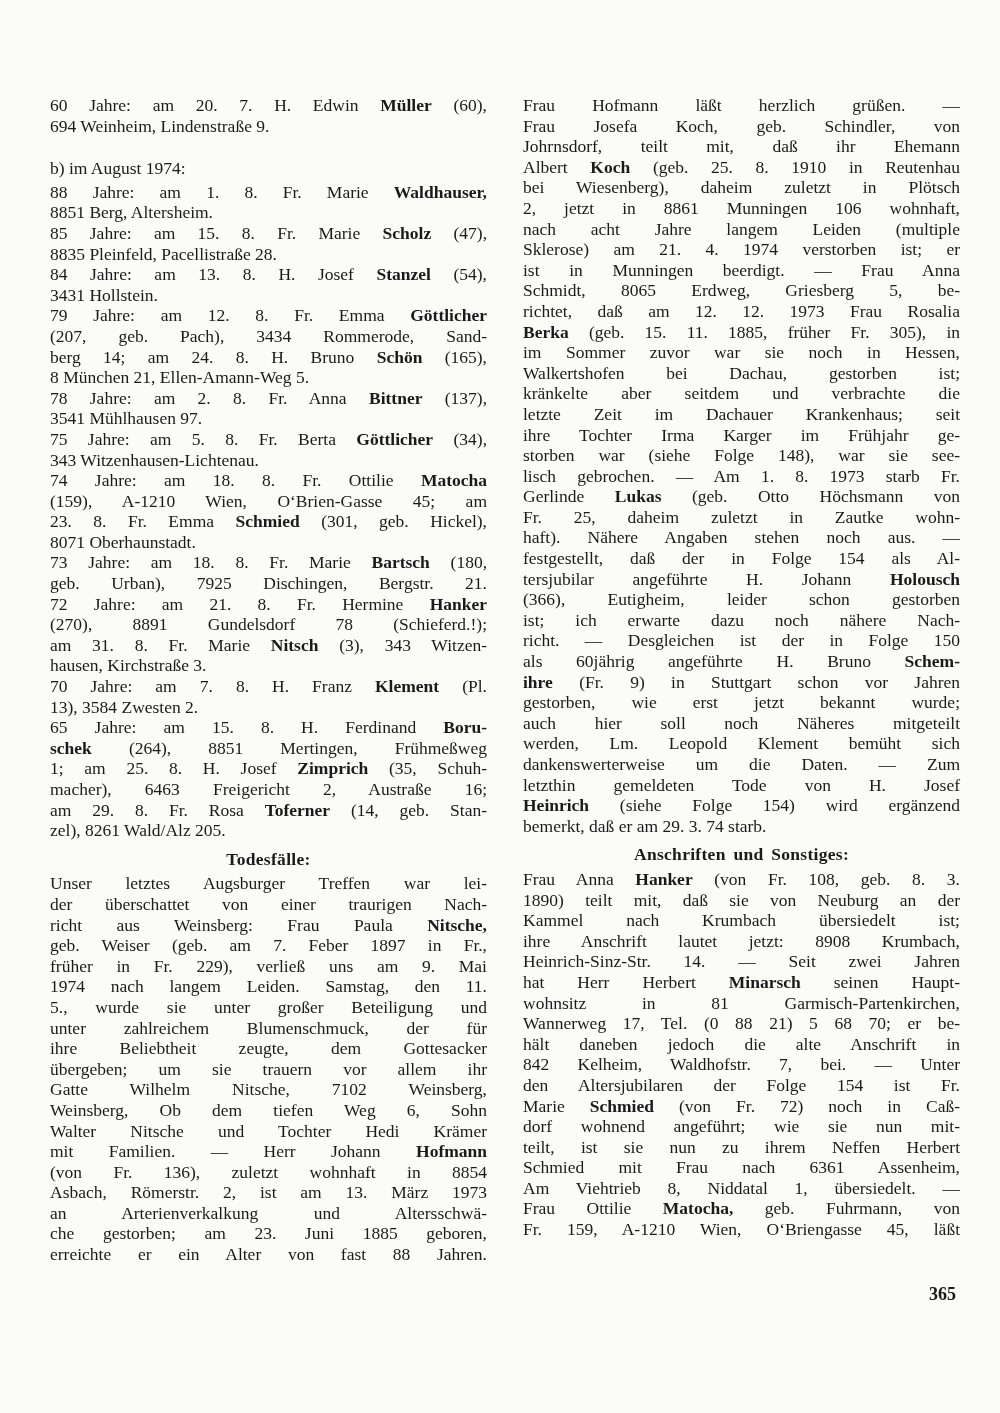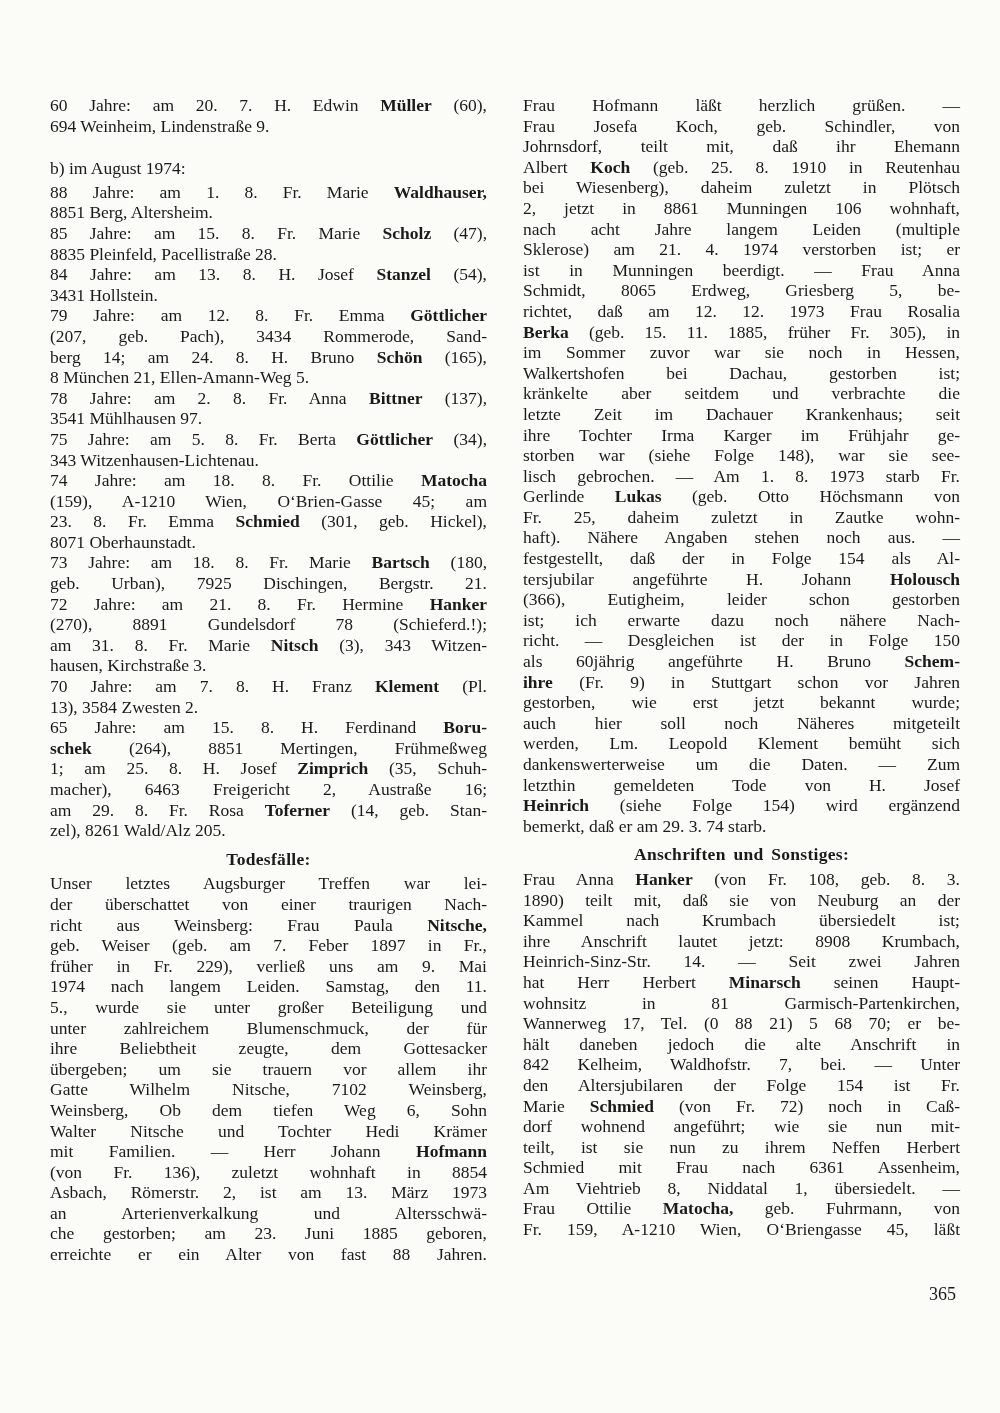--- a/index.html
+++ b/index.html
@@ -20,21 +20,21 @@
   .col { width:444px; font-size:17.5px; line-height:20.6px; }
   .line { min-height:20.6px; }
   .line.j { text-align:justify; text-align-last:justify; }
   .b { font-weight:700; }
   .block.subhead { margin:22px 0 3px; }
   .block.heading { margin:8px 0 4px; }
   .block.heading .line { font-weight:700; letter-spacing:0.3px; word-spacing:3px;text-align:center; }
   .pagenum {
     position:absolute;
     top:1284px; right:44px;
-    font-size:18px; font-weight:400;
+    font-size:18px; font-weight:700;
   }
 </style>
 </head>
 <body>
 
 <div class="page">
   <div class="cols">
     <div class="col" id="col-left">
         <div class="block para">
           <div class="line j"><span>60 Jahre: am 20. 7. H. Edwin </span><span class="b">Müller</span><span> (60),</span></div>

